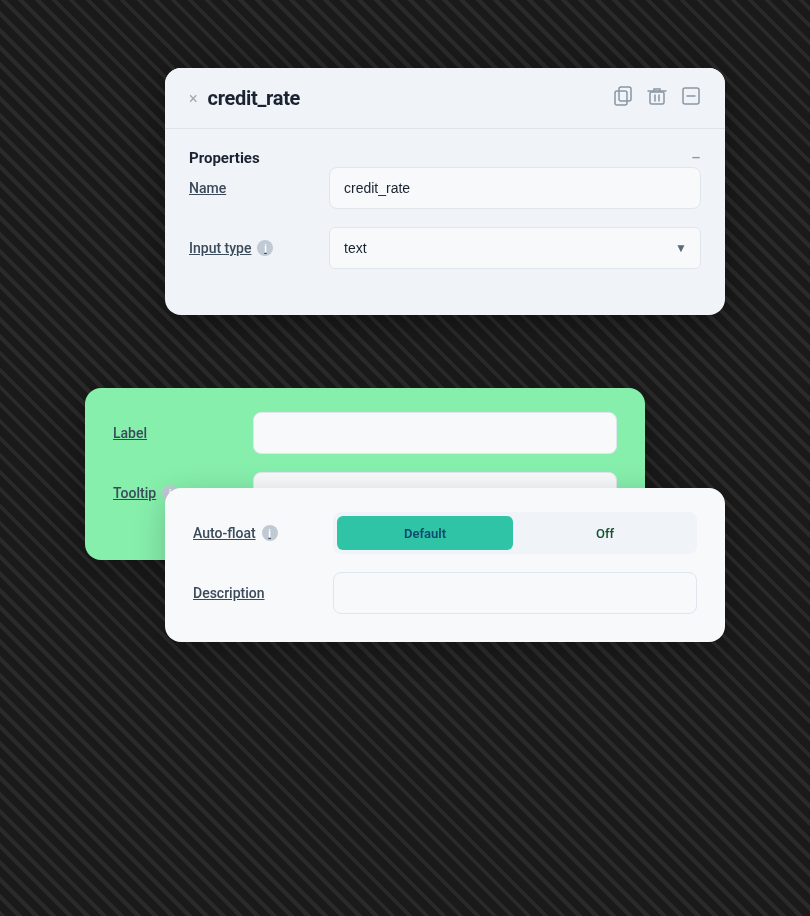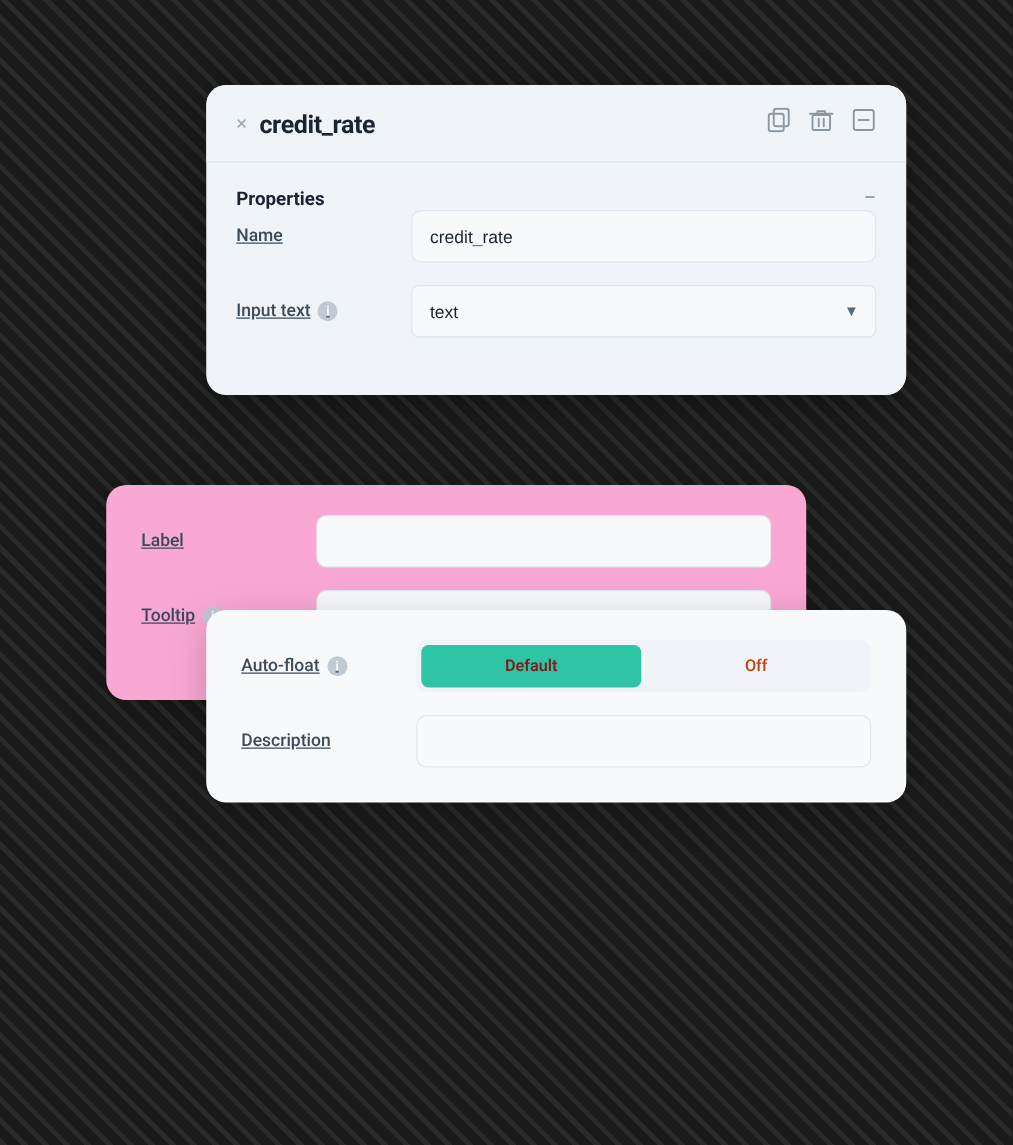--- a/index.html
+++ b/index.html
@@ -192,21 +192,21 @@
       cursor: pointer;
       flex-shrink: 0;
     }
 
     
     .card-bottom {
       position: absolute;
       top: 320px;
       left: 0;
       right: 80px;
-      background: #f9a8d4;
+      background: #86efac;
       border-radius: 16px;
       box-shadow: 0 8px 32px rgba(0,0,0,0.25);
       padding: 24px 28px 28px;
       z-index: 2;
     }
 
     .card-middle {
       position: absolute;
       top: 420px;
       left: 80px;
@@ -234,27 +234,27 @@
       display: flex;
       align-items: center;
       justify-content: center;
       font-size: 13px;
       font-weight: 500;
       cursor: pointer;
     }
 
     .toggle-option.active {
       background: #2ec4a5;
-      color: #7f1d1d;
+      color: #0c4a6e;
       font-weight: 600;
     }
 
     .toggle-option.inactive {
       background: transparent;
-      color: #c2410c;
+      color: #14532d;
     }
   </style>
 </head>
 <body>
 
 <div class="background-pattern"></div>
 
 <div class="cards-wrapper">
 
   <div class="card-top">
@@ -295,21 +295,21 @@
         <span class="section-collapse">−</span>
       </div>
 
       <div class="field-row">
         <label class="field-label">Name</label>
         <input class="field-input" type="text" value="credit_rate" style="">
       </div>
 
       <div class="field-row">
         <label class="field-label">
-          <span>Input text</span>
+          <span>Input type</span>
           <span class="info-icon">i</span>
         </label>
         <div class="field-select-wrapper">
           <select class="field-select">
             <option>text</option>
             <option>number</option>
             <option>email</option>
             <option>password</option>
             <option>date</option>
           </select>

